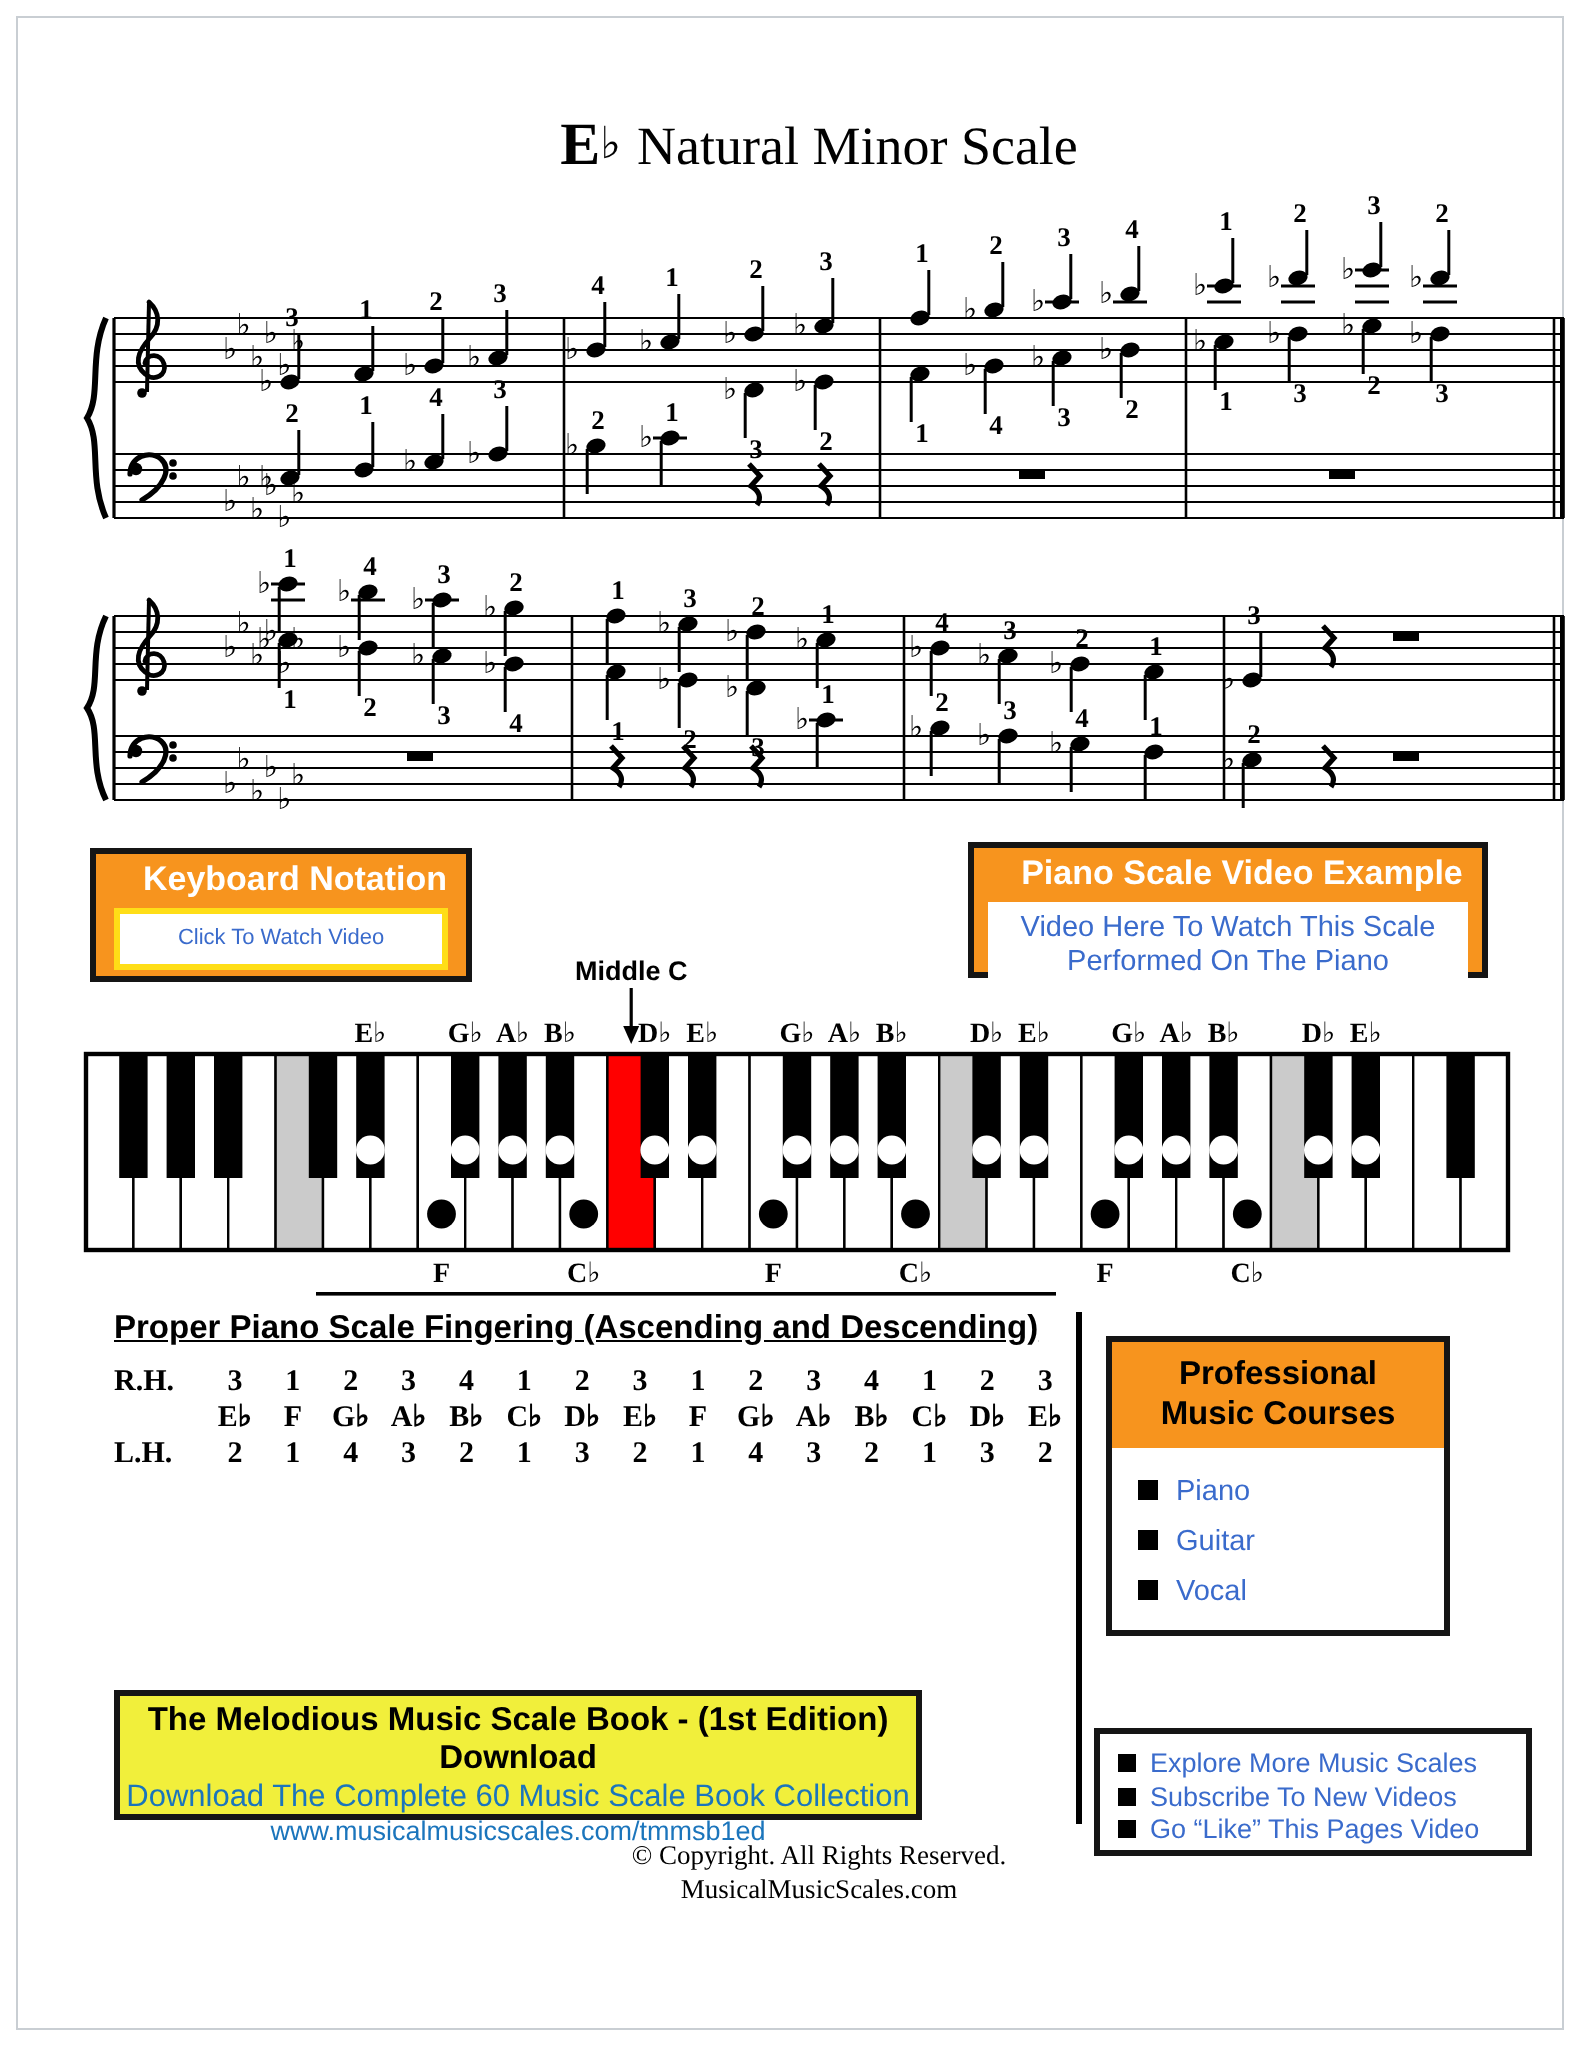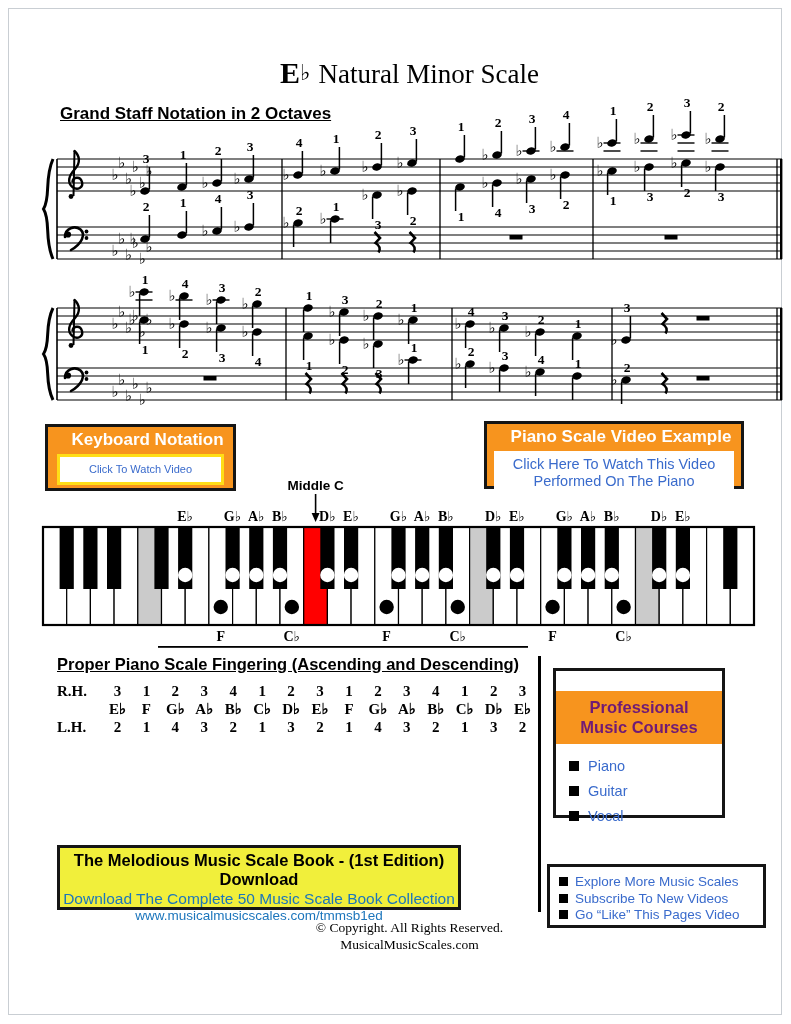--- a/index.html
+++ b/index.html
@@ -26,22 +26,22 @@
   .fingering{left:57px;top:655px;width:480px;}
   .f-heading{font-size:16.5px;font-weight:bold;text-decoration:underline;}
   .f-table{display:flex;margin-top:8px;font-family:Liberation Serif, serif;
            font-weight:bold;font-size:15px;}
   .f-labelcol{width:46px;}
   .f-labelcol div,.f-col div{height:18px;line-height:18px;}
   .f-col{flex:1;text-align:center;}
   .divider{left:538px;top:656px;width:3px;height:256px;background:#000;}
   .courses-box{left:553px;top:668px;width:172px;height:150px;border:3px solid #151515;
                box-sizing:border-box;background:#fff;}
-  .courses-header{background:var(--orange);color:#701a75;font-weight:bold;font-size:16.5px;
-                  line-height:20px;text-align:center;padding:6px 0 7px;margin-top:20px;}
+  .courses-header{background:var(--orange);color:#000000;font-weight:bold;font-size:16.5px;
+                  line-height:20px;text-align:center;padding:6px 0 7px;}
   .courses-body{padding:10px 0 0 13px;}
   .c-item{line-height:25px;font-size:14.5px;}
   .sq{display:inline-block;width:10px;height:10px;background:#000;margin-right:9px;}
   .blue{color:var(--link);}
   .links-box{left:547px;top:864px;width:219px;height:64px;border:3px solid #151515;
              box-sizing:border-box;padding:7px 0 0 9px;background:#fff;}
   .l-item{line-height:16.5px;font-size:13.5px;white-space:nowrap;}
   .l-item .sq{width:9px;height:9px;margin-right:7px;}
   .book-box{left:57px;top:845px;width:404px;height:65px;border:3px solid #151515;
             box-sizing:border-box;background:var(--yellow);text-align:center;}
@@ -54,21 +54,20 @@
 </head>
 <body>
 
 <div class="page">
   <div class="abs page-border"></div>
 
   <div class="abs title">
     <span class="t-key">E</span><span class="t-flat">♭</span><span class="t-rest">Natural Minor Scale</span>
   </div>
 
-  <div class="abs gs-heading">Grand Staff Notation in 2 Octaves</div>
 
   <svg id="layer" class="layer" width="791" height="1024" viewBox="0 0 791 1024">
       <g>
         <line x1="57" y1="159" x2="782" y2="159" stroke="#000" stroke-width="1.1"></line>
         <line x1="57" y1="227" x2="782" y2="227" stroke="#000" stroke-width="1.1"></line>
         <line x1="57" y1="167" x2="782" y2="167" stroke="#000" stroke-width="1.1"></line>
         <line x1="57" y1="235" x2="782" y2="235" stroke="#000" stroke-width="1.1"></line>
         <line x1="57" y1="175" x2="782" y2="175" stroke="#000" stroke-width="1.1"></line>
         <line x1="57" y1="243" x2="782" y2="243" stroke="#000" stroke-width="1.1"></line>
         <line x1="57" y1="183" x2="782" y2="183" stroke="#000" stroke-width="1.1"></line>
@@ -516,21 +515,21 @@
     </svg>
 
   <div class="abs kb-box">
     <div class="box-title">Keyboard Notation</div>
     <div class="kb-inner">Click To Watch Video</div>
   </div>
 
   <div class="abs video-box">
     <div class="box-title">Piano Scale Video Example</div>
     <div class="video-inner">
-      <div>Click Here To Watch This Video</div>
+      <div>Video Here To Watch This Scale</div>
       <div>Performed On The Piano</div>
     </div>
   </div>
 
   <div class="abs fingering">
     <div class="f-heading">Proper Piano Scale Fingering (Ascending and Descending)</div>
     <div class="f-table">
       <div class="f-labelcol">
         <div>R.H.</div>
         <div></div>
@@ -624,21 +623,21 @@
     </div>
     <div class="courses-body">
         <div class="c-item"><span class="sq"></span><span class="blue">Piano</span></div>
         <div class="c-item"><span class="sq"></span><span class="blue">Guitar</span></div>
         <div class="c-item"><span class="sq"></span><span class="blue">Vocal</span></div>
       </div>
   </div>
 
   <div class="abs book-box">
     <div class="bb1">The Melodious Music Scale Book - (1st Edition) Download</div>
-    <div class="bb2">Download The Complete 50 Music Scale Book Collection</div>
+    <div class="bb2">Download The Complete 60 Music Scale Book Collection</div>
     <div class="bb3">www.musicalmusicscales.com/tmmsb1ed</div>
   </div>
 
   <div class="abs links-box">
       <div class="l-item"><span class="sq"></span><span class="blue">Explore More Music Scales</span></div>
       <div class="l-item"><span class="sq"></span><span class="blue">Subscribe To New Videos</span></div>
       <div class="l-item"><span class="sq"></span><span class="blue">Go “Like” This Pages Video</span></div>
     </div>
 
   <div class="abs footer">

